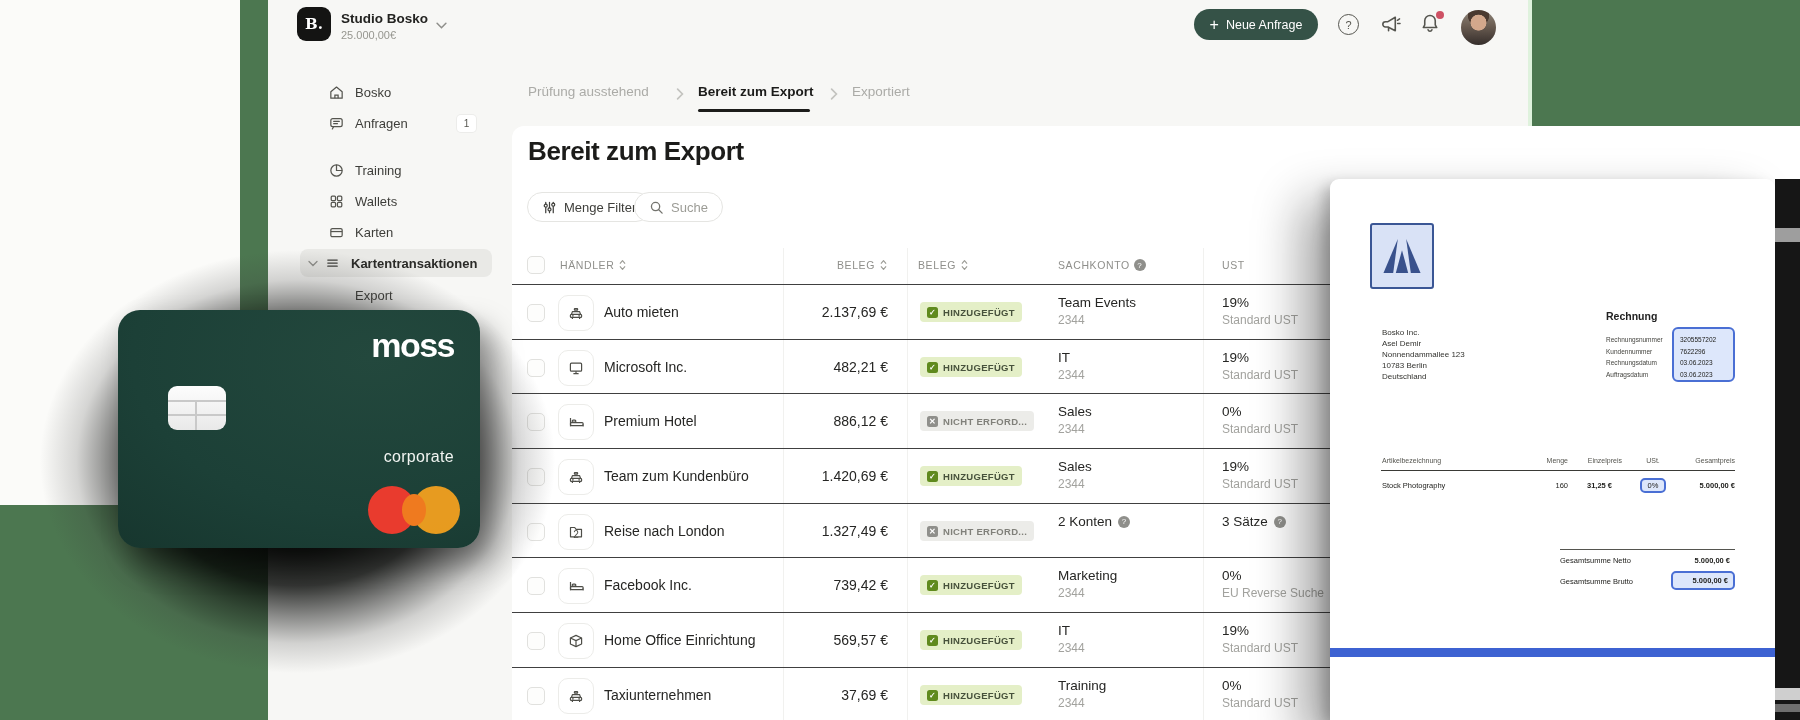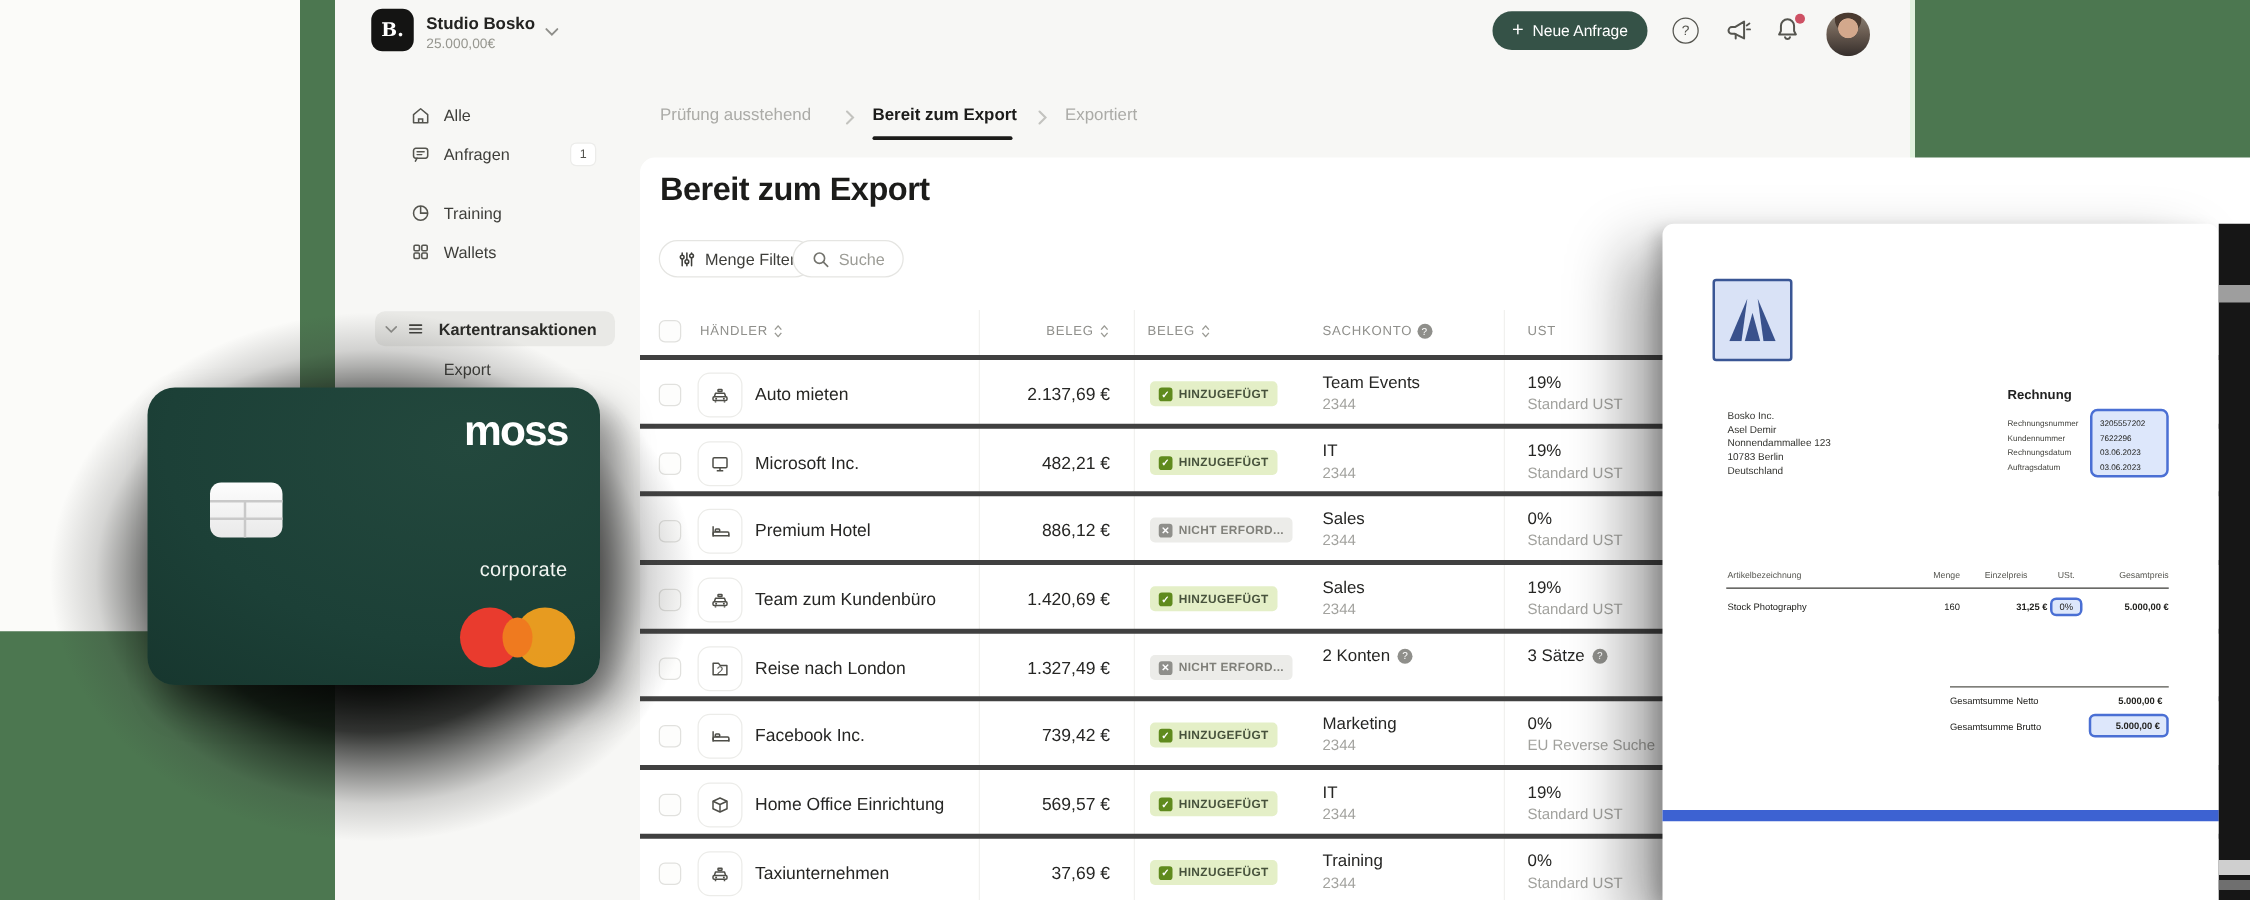--- a/index.html
+++ b/index.html
@@ -44,21 +44,21 @@
   .tab{font-size:13.5px;color:#ABABA7;top:84px;cursor:pointer;}
   .tab.active{color:#1C1C1A;font-weight:700;}
   .tab-underline{left:698px;top:109px;width:112px;height:3px;background:#1C1C1A;border-radius:2px;}
   .page-title{left:528px;top:136px;font-size:26px;font-weight:700;color:#1C1C1A;letter-spacing:-.4px;}
   .pill{top:192px;height:30px;border:1px solid #E5E5E2;border-radius:16px;background:#fff;display:flex;align-items:center;gap:7px;padding:0 14px;box-sizing:border-box;font-size:13px;color:#3E3E3A;cursor:pointer;}
   .pill.search{color:#9C9C96;}
   
   .vline{top:248px;height:472px;width:1px;background:#F1F1EF;}
   .th{top:259px;font-size:10.5px;letter-spacing:.6px;color:#8F8F8B;display:flex;align-items:center;gap:4px;}
   .checkbox{width:16px;height:16px;border:1.4px solid #E1E1DE;border-radius:5px;background:#FDFDFC;}
-  .t-row{left:512px;width:1288px;height:55px;border-top:4px solid #404040;}
+  .t-row{left:512px;width:1288px;height:55px;border-top:1px solid #404040;}
   .t-row .cb{position:absolute;left:15px;top:19px;}
   .iconbox{position:absolute;left:46px;top:10px;width:34px;height:34px;border:1px solid #ECECE9;border-radius:10px;background:#fff;display:flex;align-items:center;justify-content:center;color:#4E4E48;}
   .mname{position:absolute;left:92px;top:19px;font-size:14px;color:#262624;}
   .amt{position:absolute;left:230px;top:19px;width:146px;text-align:right;font-size:14px;color:#262624;}
   .badge{position:absolute;left:408px;top:17px;height:20px;border-radius:4px;display:flex;align-items:center;gap:5px;padding:0 7px;font-size:9.5px;font-weight:700;letter-spacing:.3px;}
   .badge.green{background:#E4EFC7;color:#47523C;}
   .badge.gray{background:#ECECE9;color:#80807A;}
   .bsq{width:11px;height:11px;border-radius:2.5px;color:#fff;font-size:8px;line-height:11px;text-align:center;}
   .badge.green .bsq{background:#5F8A1D;}
   .badge.gray .bsq{background:#8F8F8B;}
@@ -120,21 +120,21 @@
       <path d="M7.4 14.6a1.7 1.7 0 0 0 3.2 0" fill="none" stroke="#55554F" stroke-width="1.3" stroke-linecap="round"></path>
     </svg>
   <div class="abs bell-dot"></div>
   <div class="abs avatar"></div>
 
   <div class="abs sb-item" style="top:78px">
     <svg width="17" height="17" viewBox="0 0 18 18">
         <path d="M3 8.2L9 3.2l6 5V15H3z" fill="none" stroke="#55554F" stroke-width="1.3" stroke-linejoin="round"></path>
         <path d="M7.3 15v-3.2h3.4V15" fill="none" stroke="#55554F" stroke-width="1.3"></path>
       </svg>
-    <span class="sb-label">Alle</span>
+    <span class="sb-label">Bosko</span>
   </div>
   <div class="abs sb-item" style="top:109px">
     <svg width="17" height="17" viewBox="0 0 18 18">
         <rect x="3" y="3.8" width="12" height="8.4" rx="2" fill="none" stroke="#55554F" stroke-width="1.3"></rect>
         <path d="M6 12.2L4.6 14.8" stroke="#55554F" stroke-width="1.3" stroke-linecap="round"></path>
         <path d="M6 6.8h6M6 9.2h4" stroke="#55554F" stroke-width="1.2" stroke-linecap="round"></path>
       </svg>
     <span class="sb-label">Anfragen</span>
   </div>
   <div class="abs sb-badge">1</div>
@@ -148,20 +148,27 @@
   <div class="abs sb-item" style="top:187px">
     <svg width="17" height="17" viewBox="0 0 18 18">
         <g fill="none" stroke="#55554F" stroke-width="1.3">
           <rect x="3.4" y="3.4" width="4.6" height="4.6" rx="1"></rect>
           <rect x="10" y="3.4" width="4.6" height="4.6" rx="1"></rect>
           <rect x="3.4" y="10" width="4.6" height="4.6" rx="1"></rect>
           <rect x="10" y="10" width="4.6" height="4.6" rx="1"></rect>
         </g>
       </svg>
     <span class="sb-label">Wallets</span>
+  </div>
+  <div class="abs sb-item" style="top:218px">
+    <svg width="17" height="17" viewBox="0 0 18 18">
+        <rect x="3" y="4.8" width="12" height="8.6" rx="1.6" fill="none" stroke="#55554F" stroke-width="1.3"></rect>
+        <path d="M3 8h12" stroke="#55554F" stroke-width="1.3"></path>
+      </svg>
+    <span class="sb-label">Karten</span>
   </div>
   <div class="abs sb-item sb-selected" style="top:249px">
     <svg style="margin-left:8px" width="10" height="7" viewBox="0 0 10 6">
         <path d="M1 1l4 4 4-4" fill="none" stroke="#8F8F8B" stroke-width="1.3" stroke-linecap="round"></path>
       </svg>
     <svg style="margin-left:6px" width="17" height="17" viewBox="0 0 18 18">
         <g stroke="#3E3E3A" stroke-width="1.3" fill="none" stroke-linecap="round">
           <path d="M4 5.4h10M4 8.6h10M4 11.8h10"></path>
         </g>
       </svg>
@@ -506,21 +513,21 @@
       <div>03.06.2023</div>
     </div>
     <div class="inv-th" style="left:52px;top:278px">Artikelbezeichnung</div>
     <div class="inv-th" style="left:196px;top:278px;width:42px;text-align:right">Menge</div>
     <div class="inv-th" style="left:250px;top:278px;width:42px;text-align:right">Einzelpreis</div>
     <div class="inv-th" style="left:310px;top:278px;width:26px;text-align:center">USt.</div>
     <div class="inv-th" style="left:355px;top:278px;width:50px;text-align:right">Gesamtpreis</div>
     <div class="hr1"></div>
     <div class="inv-td" style="left:52px;top:302px;font-weight:400">Stock Photography</div>
     <div class="inv-td" style="left:196px;top:302px;width:42px;text-align:right">160</div>
-    <div class="inv-td" style="left:266px;top:302px;width:42px;text-align:right;font-weight:700">31,25 €</div>
+    <div class="inv-td" style="left:240px;top:302px;width:42px;text-align:right;font-weight:700">31,25 €</div>
     <div class="ust-box">0%</div>
     <div class="inv-td" style="left:355px;top:302px;width:50px;text-align:right;font-weight:700">5.000,00 €</div>
     <div class="hr2"></div>
     <div class="inv-td" style="left:230px;top:377px">Gesamtsumme Netto</div>
     <div class="inv-td" style="left:330px;top:377px;width:70px;text-align:right;font-weight:700">5.000,00 €</div>
     <div class="inv-td" style="left:230px;top:398px">Gesamtsumme Brutto</div>
     <div class="total-box">5.000,00 €</div>
     <div class="blue-bar"></div>
   </div>
 

